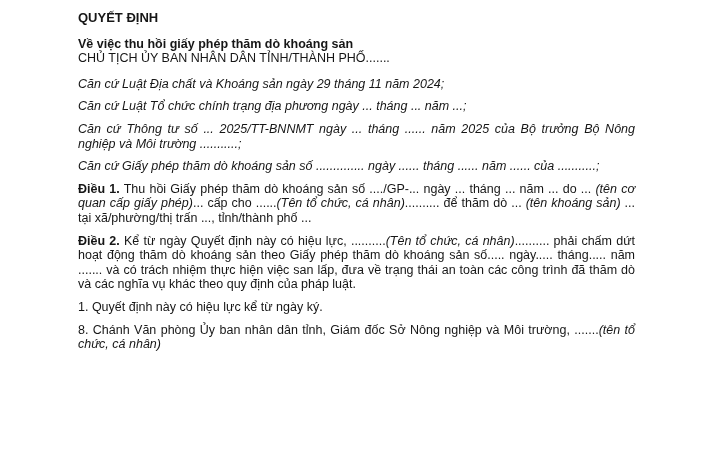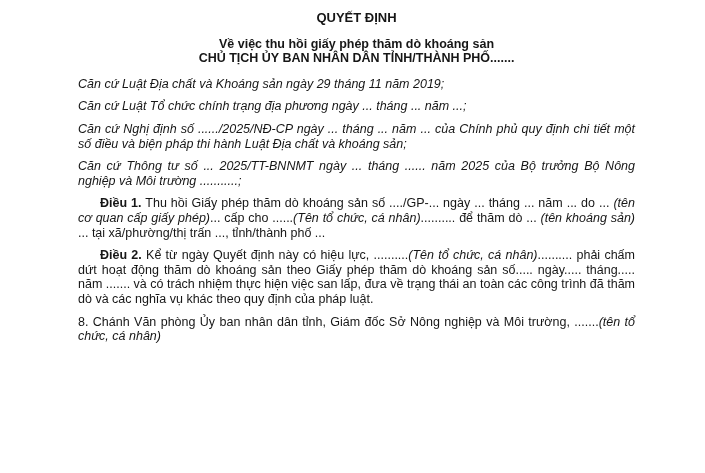--- a/index.html
+++ b/index.html
@@ -8,63 +8,64 @@
     height: 473px;
     box-sizing: border-box;
     background: #ffffff;
     color: #161616;
     font-family: "Liberation Sans", "DejaVu Sans", sans-serif;
     font-size: 12.5px;
     line-height: 14.6px;
     padding: 11px 70px 0 78px;
     overflow: hidden;
   }
-  .center { text-align: center; }
-  .bold { font-weight: bold; margin-left: 22px; }
+  .center { }
+  .bold { font-weight: bold; }
   .it { font-style: italic; }
   p { margin: 0 0 8px 0; }
   .doc-title {
     font-weight: bold;
     font-size: 13px;
     margin-bottom: 11px;
   }
   .doc-subtitle {
     font-weight: bold;
   }
   .doc-authority {
-    font-weight: bold;
+    font-weight: normal;
     margin-bottom: 11px;
   }
   .preamble p { font-style: italic; text-align: justify; }
   .decision-heading {
     font-weight: bold;
     text-align: center;
     margin: 2px 0 9px 0;
   }
   .body-par { text-align: justify; }
 </style>
 </head>
 <body>
 
 <div class="page">
 
   <div class="center doc-title">QUYẾT ĐỊNH</div>
   <div class="center doc-subtitle">Về việc thu hồi giấy phép thăm dò khoáng sản</div>
   <div class="center doc-authority">CHỦ TỊCH ỦY BAN NHÂN DÂN TỈNH/THÀNH PHỐ.......</div>
 
   <div class="preamble">
-    <p>Căn cứ Luật Địa chất và Khoáng sản ngày 29 tháng 11 năm 2019;</p>
+    <p>Căn cứ Luật Địa chất và Khoáng sản ngày 29 tháng 11 năm 2024;</p>
     <p>Căn cứ Luật Tổ chức chính trạng địa phương ngày ... tháng ... năm ...;</p>
-    <p>Căn cứ Nghị định số ....../2025/NĐ-CP ngày ... tháng ... năm ... của Chính phủ quy định chi tiết một số điều và biện pháp thi hành Luật Địa chất và khoáng sản;</p>
     <p>Căn cứ Thông tư số ... 2025/TT-BNNMT ngày ... tháng ...... năm 2025 của Bộ trưởng Bộ Nông nghiệp và Môi trường ...........;</p>
+    <p>Căn cứ Giấy phép thăm dò khoáng sản số .............. ngày ...... tháng ...... năm ...... của ...........;</p>
   </div>
 
 
   <p class="body-par"><span class="bold">Điều 1.</span><span> Thu hồi Giấy phép thăm dò khoáng sản số ..../GP-... ngày ... tháng ... năm ... do ... </span><span class="it">(tên cơ quan cấp giấy phép)</span><span>... cấp cho ......</span><span class="it">(Tên tổ chức, cá nhân)</span><span>.......... để thăm dò ... </span><span class="it">(tên khoáng sản)</span><span> ... tại xã/phường/thị trấn ..., tỉnh/thành phố ...</span></p>
 
 
   <p class="body-par"><span class="bold">Điều 2.</span><span> Kể từ ngày Quyết định này có hiệu lực, ..........</span><span class="it">(Tên tổ chức, cá nhân)</span><span>.......... phải chấm dứt hoạt động thăm dò khoáng sản theo Giấy phép thăm dò khoáng sản số..... ngày..... tháng..... năm ....... và có trách nhiệm thực hiện việc san lấp, đưa về trạng thái an toàn các công trình đã thăm dò và các nghĩa vụ khác theo quy định của pháp luật.</span></p>
 
 
+  <p>1. Quyết định này có hiệu lực kể từ ngày ký.</p>
 
   <p class="body-par"><span>8. Chánh Văn phòng Ủy ban nhân dân tỉnh, Giám đốc Sở Nông nghiệp và Môi trường, .......</span><span class="it">(tên tổ chức, cá nhân)</span></p>
 
 </div>
 
 </body></html>

